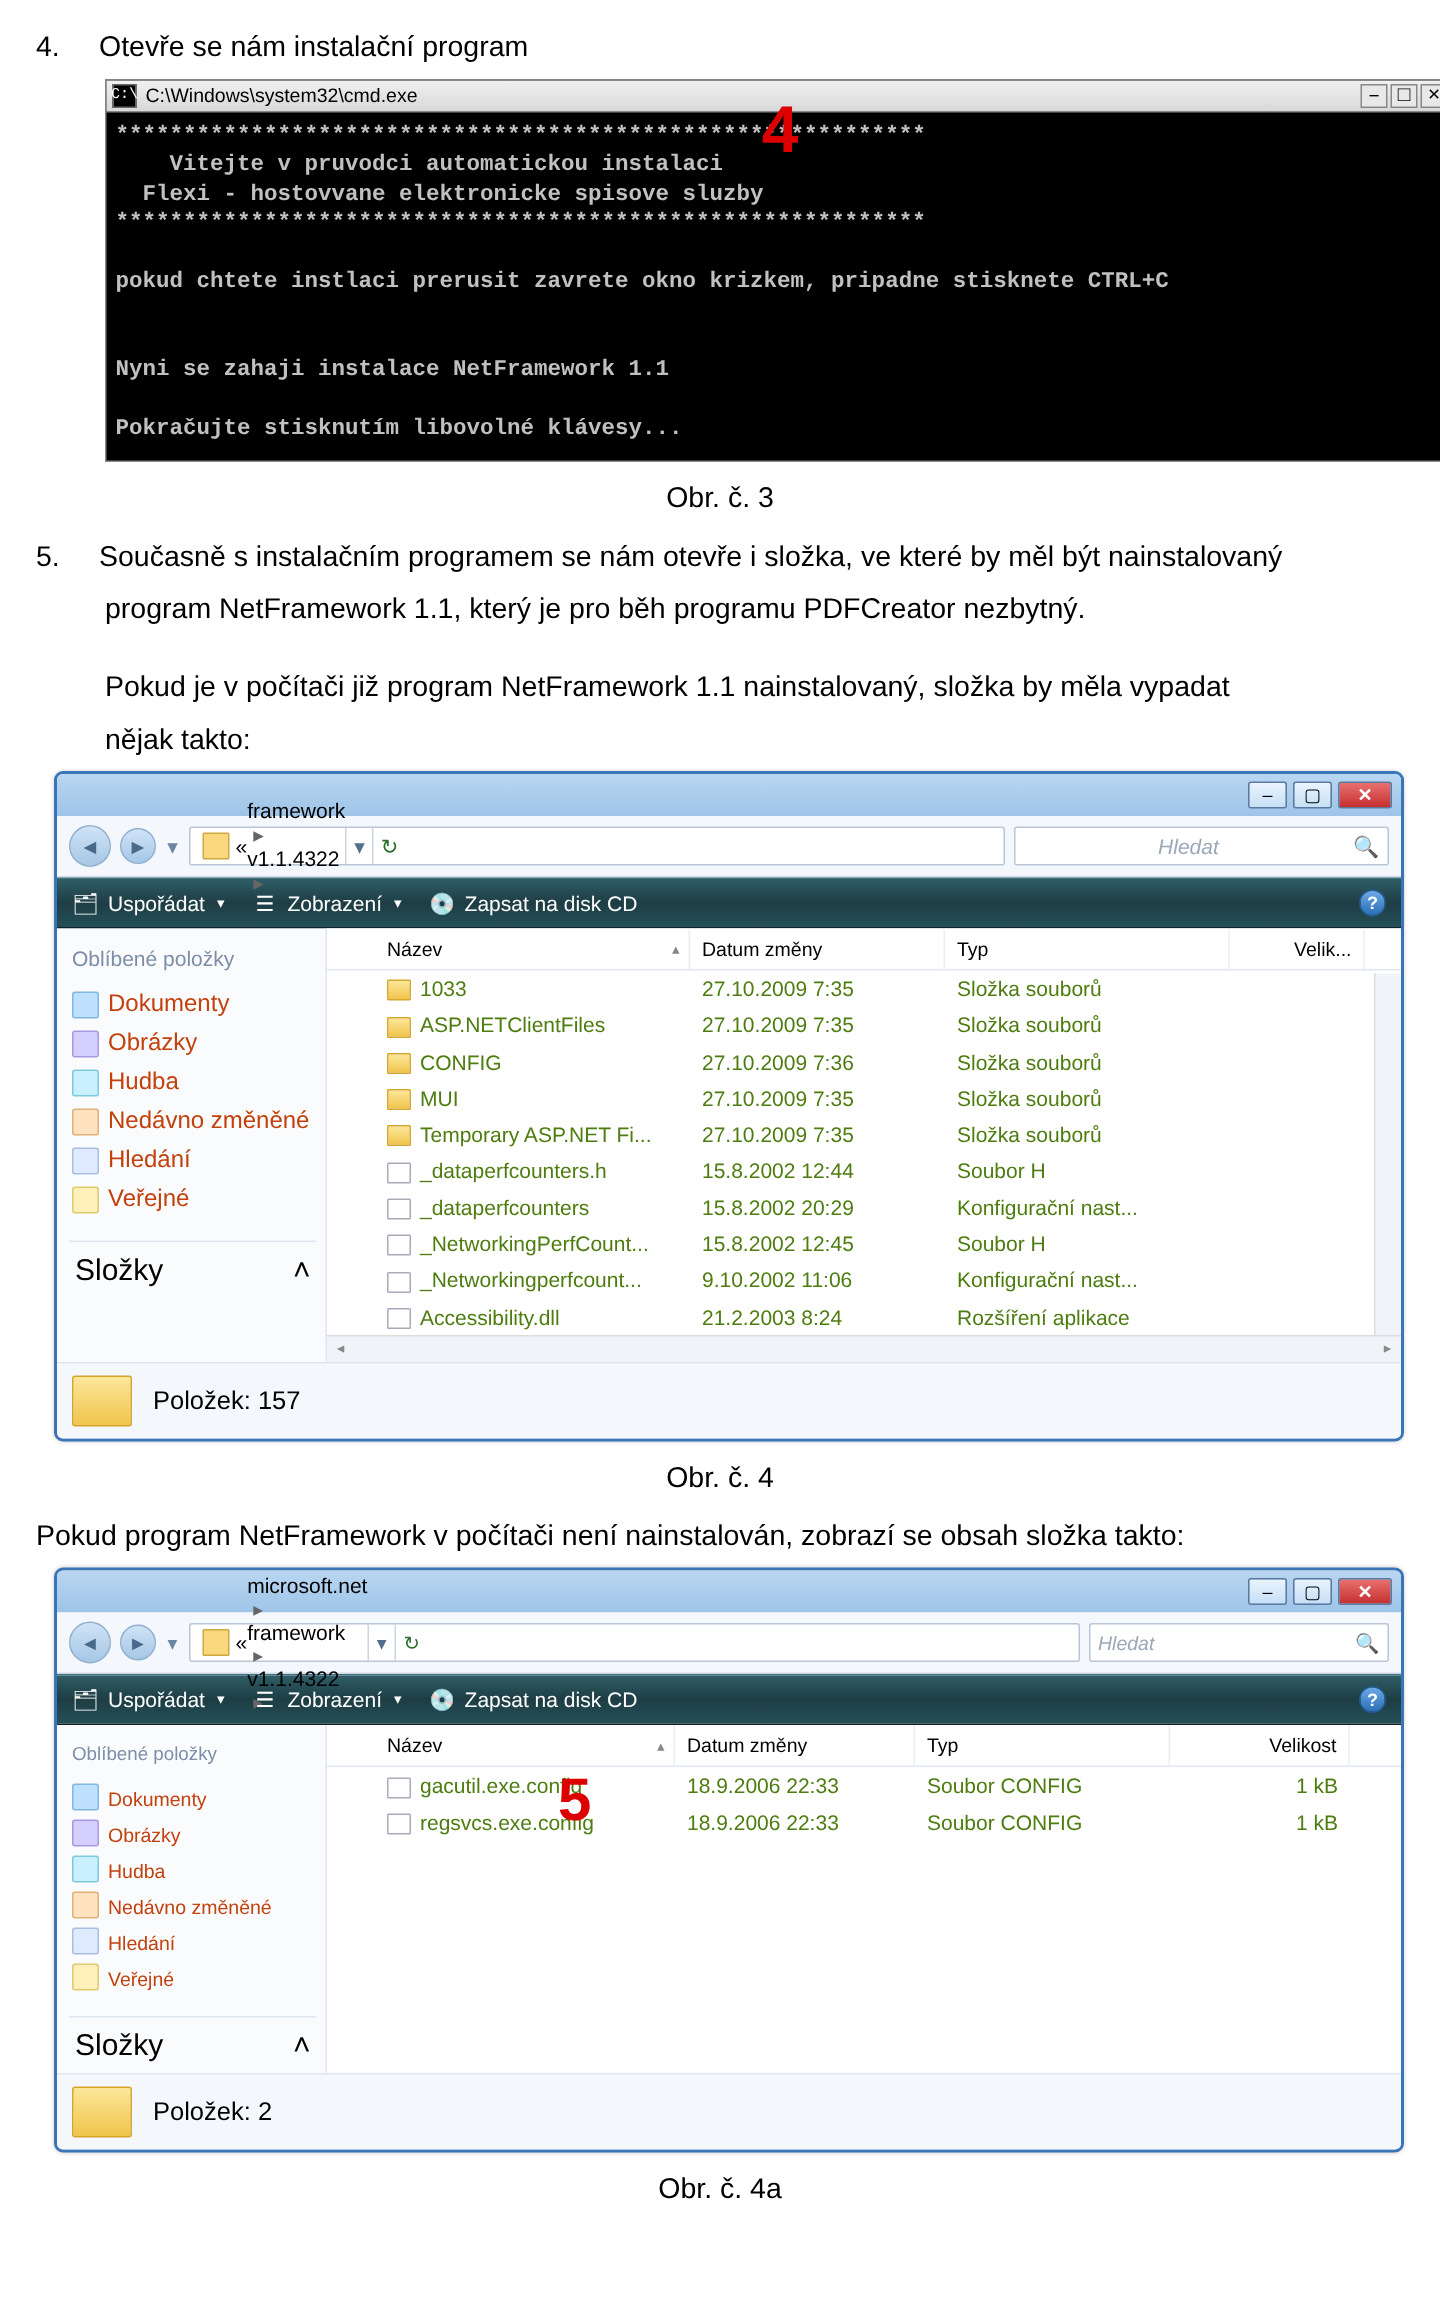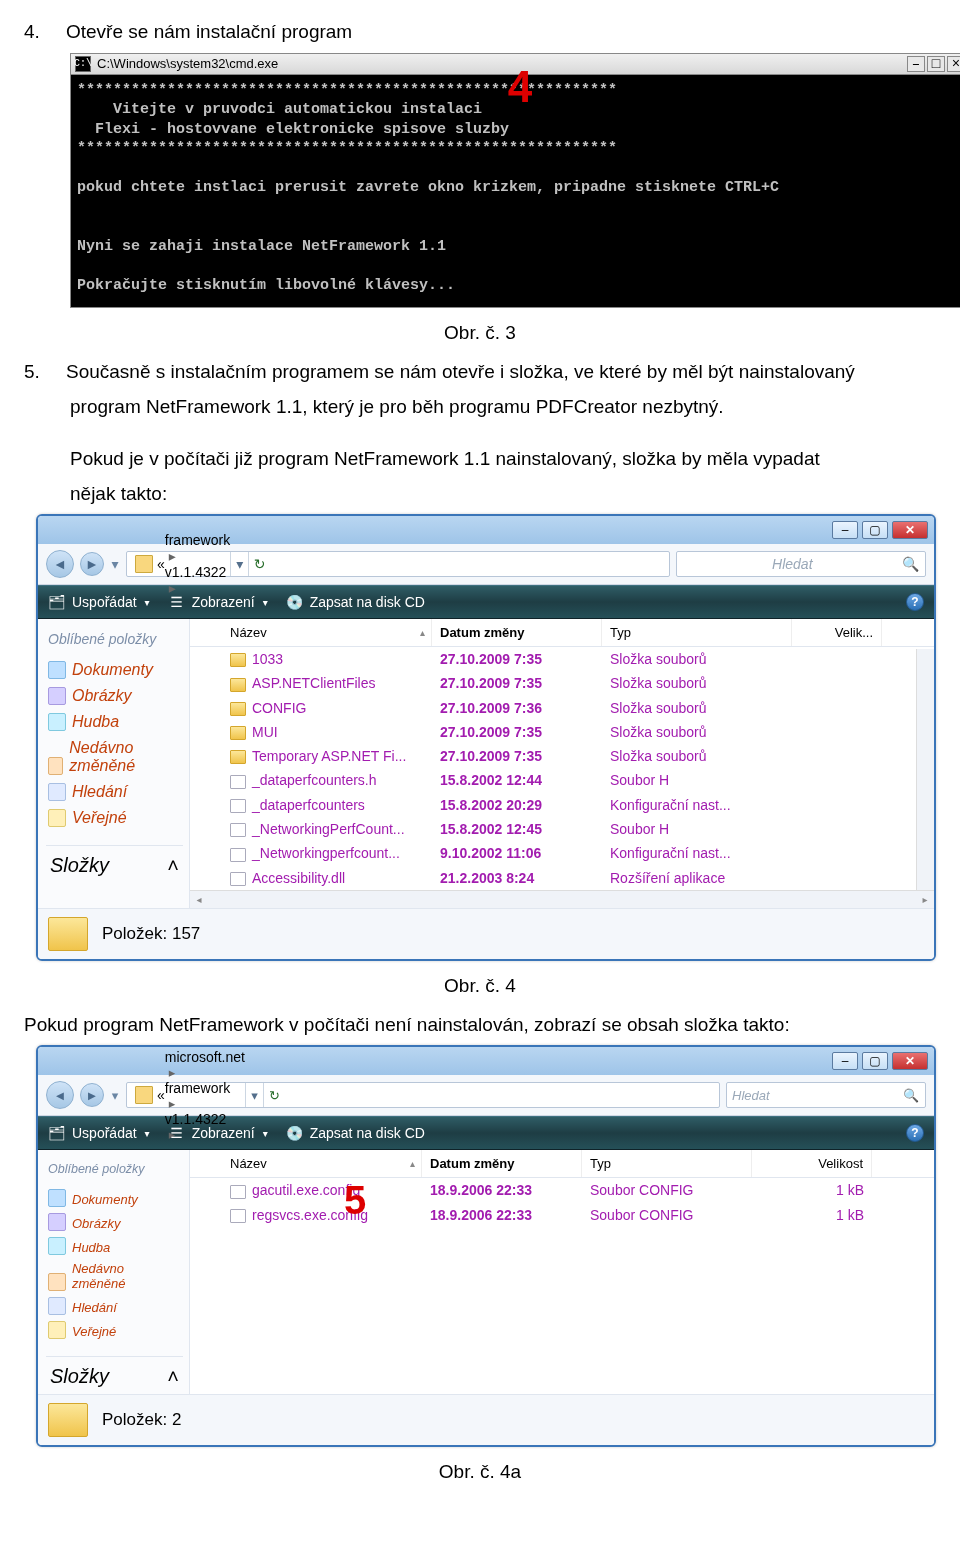--- a/index.html
+++ b/index.html
@@ -107,22 +107,22 @@
     border-top:1px solid #3e7080; border-bottom:1px solid #0f2228;
   }
   .tool-item { display:flex; align-items:center; gap:6px; font-size:14px; }
   .tool-item .ico { width:18px;height:18px; display:inline-flex;align-items:center;justify-content:center; }
   .tool-item .dd { font-size:10px; margin-left:2px; }
   .tool-right { margin-left:auto; }
   .help-circle { width:18px;height:18px;border-radius:50%;background:linear-gradient(#6fa9e6,#2a6fb5);display:flex;align-items:center;justify-content:center;color:#fff;font-weight:bold;font-size:12px; border:1px solid #235a90; }
 
   .exp-body { display:flex; }
   .sidebar {
-    width:152px; padding:8px 6px 4px 8px; border-right:1px solid #e0e6ef;
-    background:#fafbfd; font-size:14px;font-style:italic;
+    width:180px; padding:8px 6px 4px 8px; border-right:1px solid #e0e6ef;
+    background:#fafbfd; font-size:14px;
   }
   .side-head { color:#7c8ea8; padding:4px 2px 8px 2px; margin-bottom:2px; }
   .side-item { display:flex; align-items:flex-end; gap:6px; padding:4px 2px; color:#c2410c; }
   .side-item.big { font-size:16px; }
   .side-ico { width:18px;height:18px;display:inline-block;border-radius:2px; }
   .ico-doc { background:#bfe0ff; border:1px solid #80b8e4; }
   .ico-img { background:#d5cfff; border:1px solid #a79ae0; }
   .ico-music { background:#c9f0ff; border:1px solid #7fc9df; }
   .ico-recent { background:#ffe2bf; border:1px solid #e0b074; }
   .ico-search { background:#e0eaff; border:1px solid #a8bfe2; }
@@ -133,24 +133,24 @@
   }
 
   .listview { flex:1; background:#fff; position:relative; }
   .lv-head {
     display:flex; border-bottom:1px solid #e0e6ef; font-size:13px; background:#fff;
   }
   .lv-head .col {
     padding:6px 8px; border-right:1px solid #eee; position:relative;
   }
   .lv-head .sort-caret { position:absolute; right:6px; top:8px; color:#888; font-size:10px; }
-  .lv-row { display:flex; font-size:14px; color:#a21caf; }
+  .lv-row { display:flex; font-size:14px; color:#4d7c0f; }
   .lv-row .cell { padding:4px 8px; overflow:hidden; white-space:nowrap; text-overflow:ellipsis; }
   .col-name { width:210px;margin-left:32px; }
-  .col-date { width:170px;font-weight:bold; }
+  .col-date { width:170px; }
   .col-type { width:190px; }
   .col-size { width:90px; text-align:right; }
   .section2 .col-name { width:200px; }
   .section2 .col-date { width:160px; }
   .section2 .col-type { width:170px; }
   .section2 .col-size { width:120px; }
 
   .lv-icon { display:inline-block; width:16px; height:14px; margin-right:6px; vertical-align:middle; border-radius:1px; }
   .lv-folder { background:linear-gradient(#fce79a,#f0c44b); border:1px solid #d4a62c; }
   .lv-file { background:#fff; border:1px solid #aab; }

